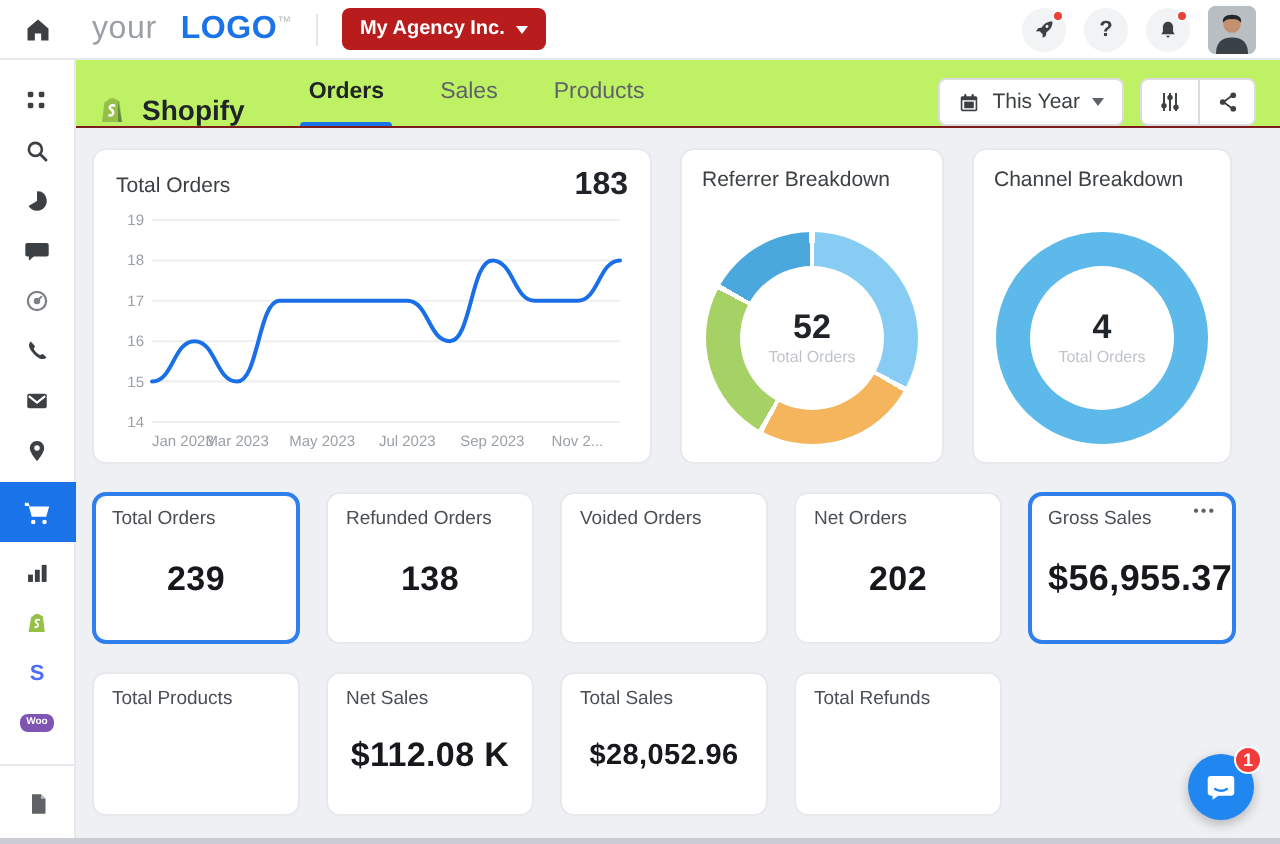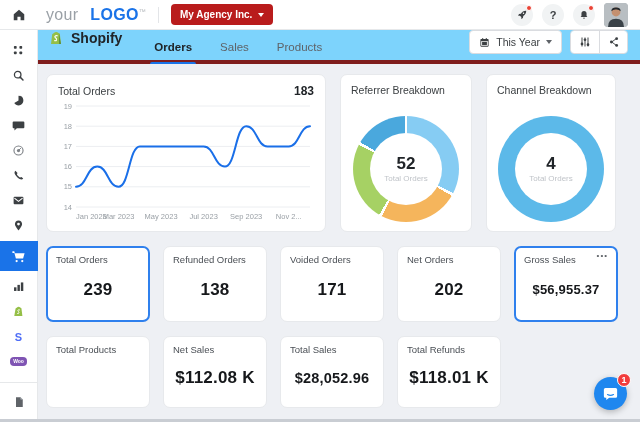--- a/index.html
+++ b/index.html
@@ -30,42 +30,42 @@
   .side-item { width:38px; height:25px; display:flex; align-items:center; justify-content:center; cursor:pointer; color:#3c4043; }
   .side-item.active { background:#1a73e8; height:30px; margin:3px 0; }
   .side-divider { width:38px; height:1px; background:#e6e8ea; margin:6px 0; }
   .sidebar .spacer { flex:1; }
   .s-glyph { font-size:11px; font-weight:800; color:#4f6ef7; }
   .woo-badge { background:#7f54b3; color:#fff; font-size:5px; font-weight:700; border-radius:4px; padding:2px 3px; line-height:1; }
 
   .main { flex:1; display:flex; flex-direction:column; min-width:0; }
 
   
-  .subheader { height:34px; background:#7dd3fc; border-bottom:4px solid #7f1d1d; display:flex; align-items:flex-start; padding:0 12px 0 10px; flex:0 0 34px; }
+  .subheader { height:34px; background:#bef264; border-bottom:1px solid #7f1d1d; display:flex; align-items:flex-end; padding:0 12px 0 10px; flex:0 0 34px; }
   .app-title { display:flex; align-items:center; gap:7px; margin-right:18px; }
   .app-title .name { font-size:14px; font-weight:700; color:#202428; }
   .tabs { display:flex; height:34px; }
   .tab { font-size:11.5px; color:#5f6368; padding:0 14px; display:flex; align-items:center; cursor:pointer; position:relative; }
   .tab.active { color:#202428; font-weight:700; }
   .tab.active::after { content:""; position:absolute; left:10px; right:10px; bottom:0; height:2px; background:#1a73e8; border-radius:2px 2px 0 0; }
   .subheader-right { margin-left:auto; display:flex; align-items:center; gap:8px; }
   .period-btn { display:flex; align-items:center; gap:6px; border:1px solid #dadce0; background:#fff; border-radius:4px;
     height:24px; padding:0 9px; font-size:10.5px; color:#3c4043; cursor:pointer; }
   .seg-group { display:flex; border:1px solid #dadce0; border-radius:4px; overflow:hidden; height:24px; }
   .seg-btn { width:28px; display:flex; align-items:center; justify-content:center; background:#fff; cursor:pointer; color:#3c4043; }
   .seg-btn + .seg-btn { border-left:1px solid #dadce0; }
 
   
   .content { flex:1; padding:10px 8px 0 8px; overflow:hidden; }
   .card { background:#fff; border:1px solid #e7e9ec; border-radius:7px; }
   .charts-row { display:flex; gap:14px; }
   .chart-card { width:280px; height:158px; padding:9px 11px; }
   .chart-head { display:flex; justify-content:space-between; align-items:center; margin-bottom:2px; }
   .chart-title { font-size:10.5px; color:#3c4043; }
-  .chart-total { font-size:12px; font-weight:700; color:#202428;margin-left:25px; }
+  .chart-total { font-size:16px; font-weight:700; color:#202428;margin-left:25px; }
   .donut-card { width:132px; height:158px; padding:9px 10px; display:flex; flex-direction:column; }
   .donut-wrap { flex:1; display:flex; align-items:flex-end; justify-content:center; }
   .donut { width:106px; height:106px; border-radius:50%; position:relative; }
   .donut-hole { position:absolute; inset:17px; background:#fff; border-radius:50%; display:flex; flex-direction:column; align-items:center; justify-content:center; }
   .donut-value { font-size:17px; font-weight:700; color:#202428; line-height:1.1; }
   .donut-label { font-size:8px; color:#c0c4c9; margin-top:1px; }
 
   .stats-row { display:flex; gap:13px; margin-top:14px; }
   .stat-card { width:104px; height:76px; padding:7px 9px; display:flex; flex-direction:column; cursor:pointer; position:relative; }
   .stat-card.selected { border:2px solid #2f80ed; padding:6px 8px; }
@@ -351,48 +351,46 @@
           <div class="card stat-card selected">
             <span class="stat-label">Total Orders</span>
             <span class="stat-value">239</span>
           </div>
           <div class="card stat-card">
             <span class="stat-label">Refunded Orders</span>
             <span class="stat-value">138</span>
           </div>
           <div class="card stat-card">
             <span class="stat-label">Voided Orders</span>
-            <span class="stat-value">171</span>
           </div>
           <div class="card stat-card">
             <span class="stat-label">Net Orders</span>
             <span class="stat-value">202</span>
           </div>
           <div class="card stat-card selected">
             <span class="card-menu" style="font-size:8px; top:3px;">•••</span>
             <span class="stat-label">Gross Sales</span>
-            <span class="stat-value" style="font-size:13px;">$56,955.37</span>
+            <span class="stat-value" style="font-size:18px;">$56,955.37</span>
           </div>
         </div>
 
         <div class="stats-row row2">
           <div class="card stat-card">
             <span class="stat-label">Total Products</span>
           </div>
           <div class="card stat-card">
             <span class="stat-label">Net Sales</span>
             <span class="stat-value">$112.08 K</span>
           </div>
           <div class="card stat-card">
             <span class="stat-label">Total Sales</span>
             <span class="stat-value" style="font-size:14.5px;">$28,052.96</span>
           </div>
           <div class="card stat-card">
             <span class="stat-label">Total Refunds</span>
-            <span class="stat-value">$118.01 K</span>
           </div>
         </div>
 
       </div>
     </div>
   </div>
 
   <div class="chat-widget">
     <svg width="17" height="17" viewBox="0 0 20 20">
         <path d="M4 3.5 h12 a1.8 1.8 0 0 1 1.8 1.8 v8 a1.8 1.8 0 0 1 -1.8 1.8 H8.5 L5 17.5 V15.1 H4 A1.8 1.8 0 0 1 2.2 13.3 v-8 A1.8 1.8 0 0 1 4 3.5 Z" fill="#fff"></path>

